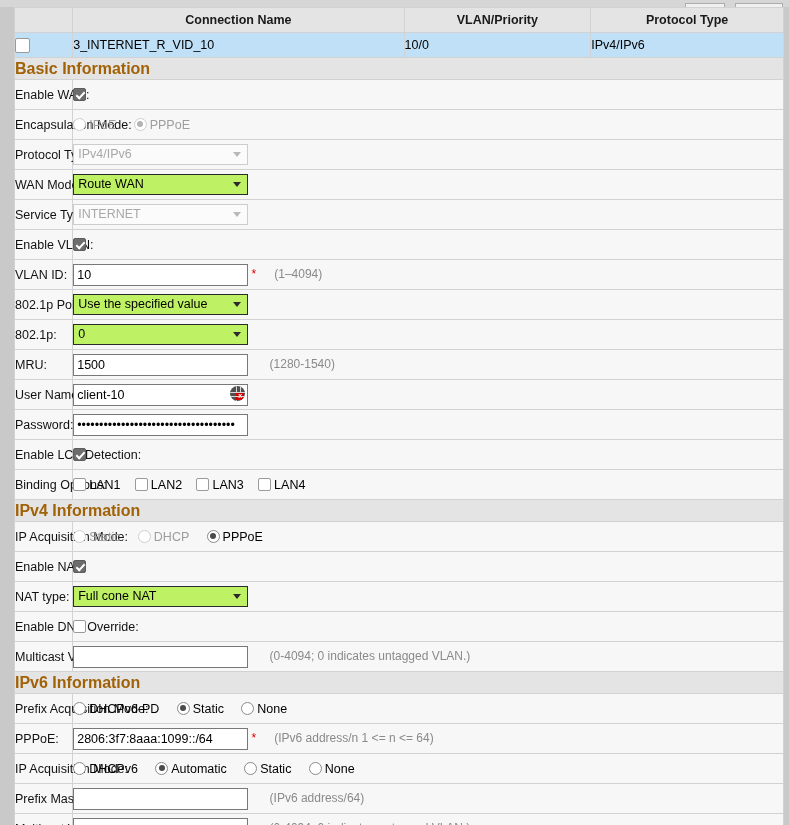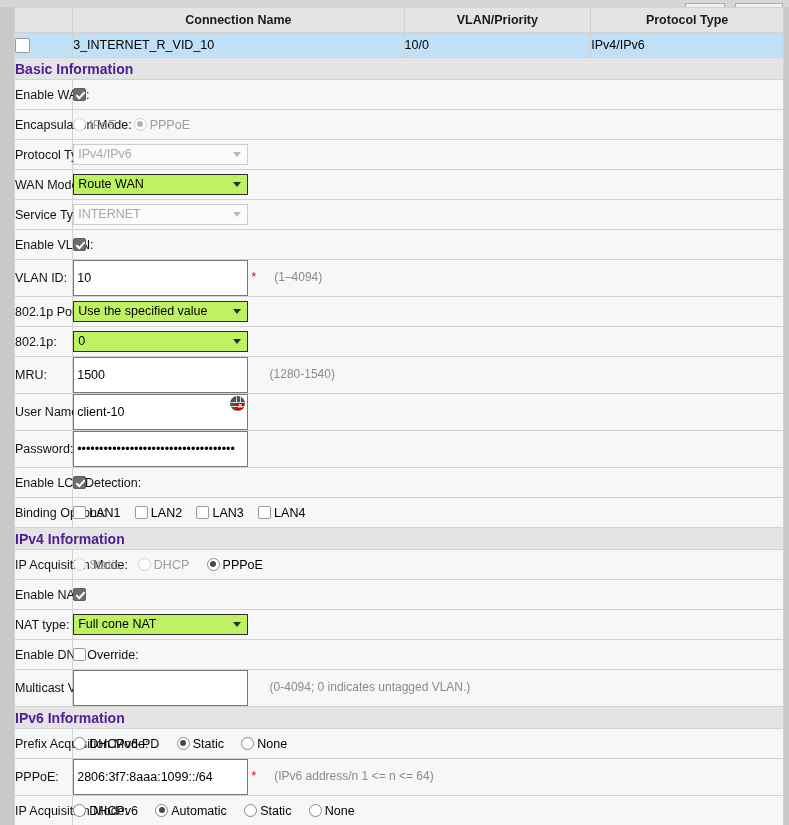--- a/index.html
+++ b/index.html
@@ -78,23 +78,23 @@
   .col-chk { width: 58px; }
   .col-name { width: 330px; }
   .col-vlan { width: 186px; }
   .col-proto { width: 192px; }
 
   
   .sec-bar td {
     background: #e4e4e4;
     height: 21px;
     font-weight: bold;
-    font-size: 14px;
+    font-size: 16px;
     padding-left: 5px;
-    color: #4c1d95;
+    color: #a16207;
   }
 
   
   .frow td {
     background: #f7f7f7;
     height: 29px;
   }
   .lbl {
     width: 204px;
     padding-left: 8px;
@@ -176,21 +176,21 @@
   .chk-item .cb { margin-right: 3px; }
 
   input.txt {
     width: 172px;
     height: 19px;
     border: 1px solid #787878;
     background: #fff;
     font-family: "Liberation Sans", sans-serif;
     font-size: 12.5px;
     color: #000;
-    padding: 17px 3px;
+    padding: 10px 3px;
     box-sizing: border-box;
     vertical-align: middle;
     border-radius: 0;
   }
   input.txt.wide { width: 175px; }
 
   .sel-box {
     display: inline-block;
     position: relative;
     width: 175px;

